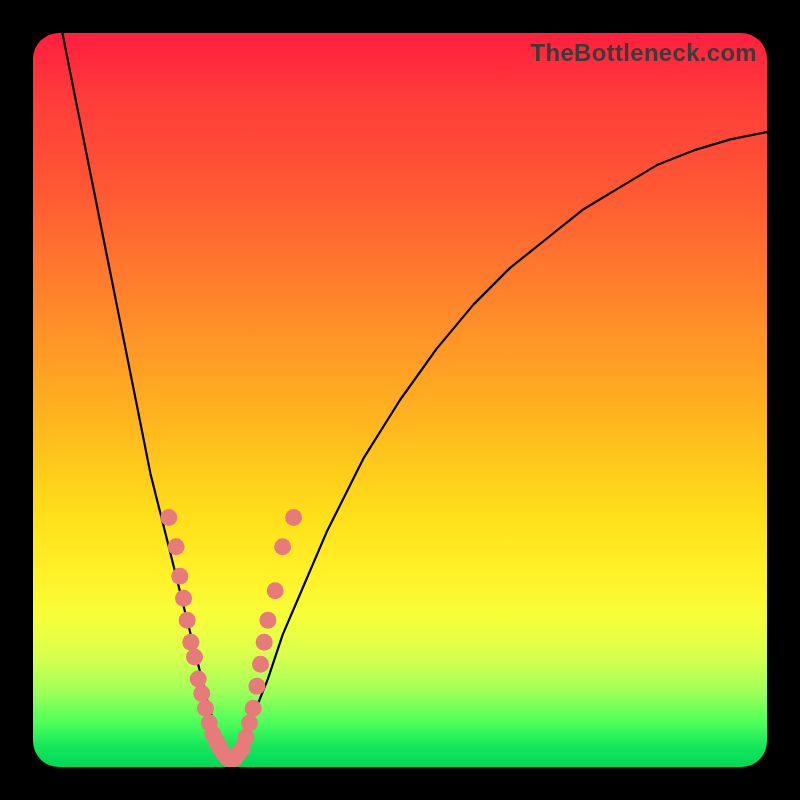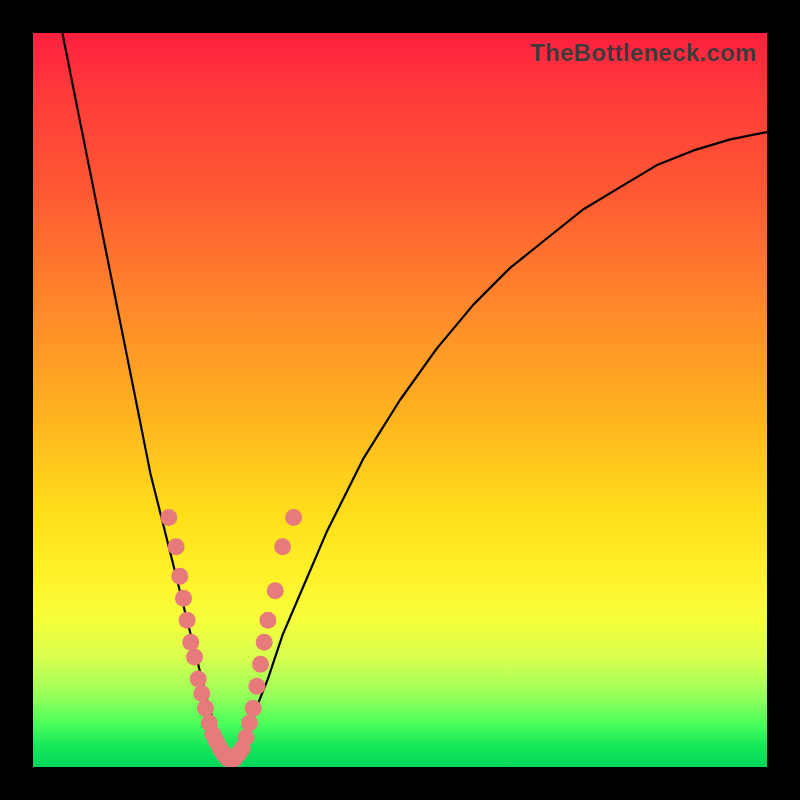--- a/index.html
+++ b/index.html
@@ -36,20 +36,21 @@
       #ffe01a 66%,
       #fff22a 74%,
       #f4ff3a 80%,
       #d8ff4f 85%,
       #9cff5a 90%,
       #4dff5a 94%,
       #18e85a 97%,
       #00d858 100%
     );
     overflow: hidden;
+    border-radius: 26px;
   }
   .watermark {
     position: absolute;
     top: 6px;
     right: 10px;
     color: #3b3b3b;
     font-size: 24px;
     font-weight: 600;
     letter-spacing: 0.3px;
     pointer-events: none;

